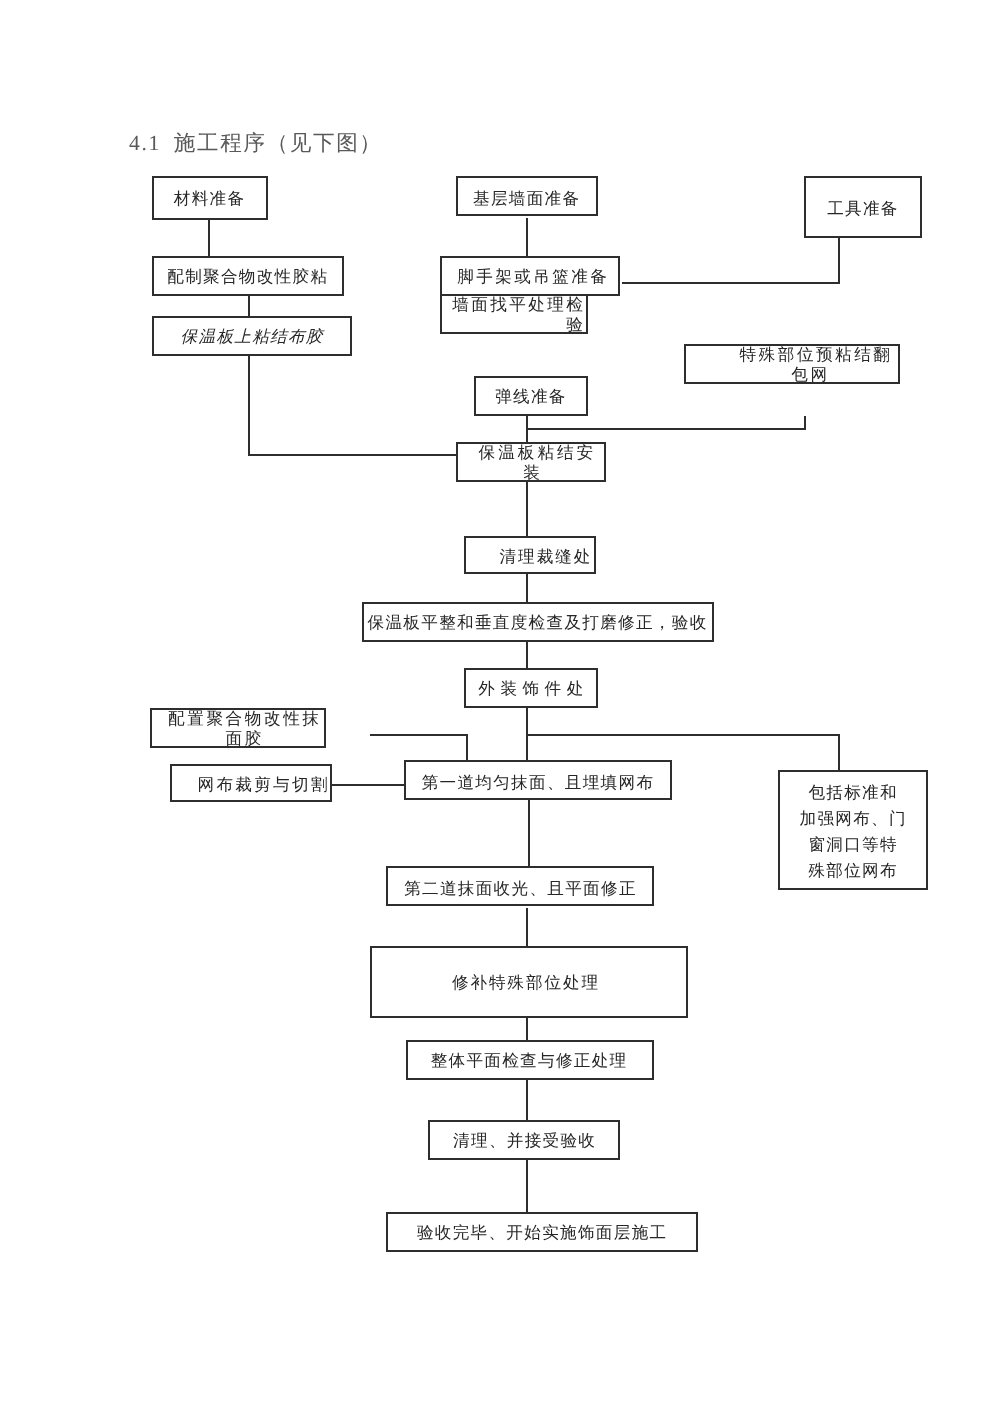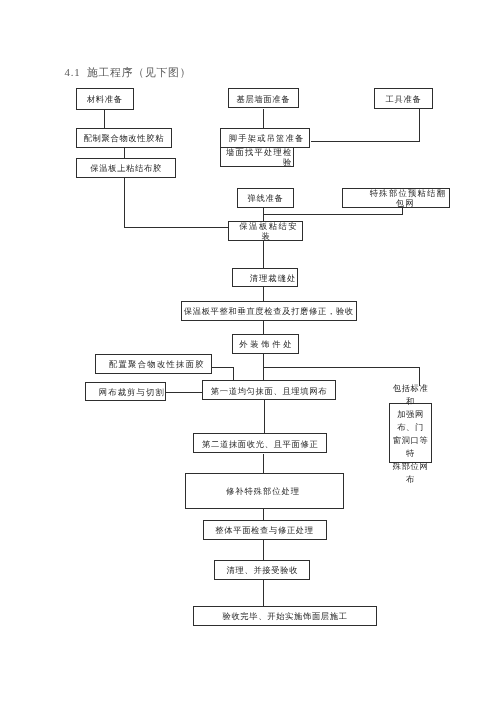--- a/index.html
+++ b/index.html
@@ -80,37 +80,37 @@
       <div class="ln" style="left: 419.3px; top: 367.2px; width: 1px; height: 18.4px;"></div>
       <div class="ln" style="left: 263.5px; top: 400.4px; width: 1px; height: 33.4px;"></div>
       <div class="ln" style="left: 262.8px; top: 453.5px; width: 1px; height: 20.3px;"></div>
       <div class="ln" style="left: 262.9px; top: 493.3px; width: 1px; height: 26.8px;"></div>
       <div class="ln" style="left: 262.8px; top: 539.7px; width: 1px; height: 20.5px;"></div>
       <div class="ln" style="left: 262.8px; top: 579.7px; width: 1px; height: 26.7px;"></div>
     </div>
   <div id="nodes">
       <div class="node" style="left: 76px; top: 88.2px; width: 57.6px; height: 22px;">材料准备</div>
       <div class="node" style="left: 75.9px; top: 128px; width: 96px; height: 20.4px;">配制聚合物改性胶粘</div>
-      <div class="node" style="left: 75.9px; top: 158.2px; width: 100.4px; height: 20.2px;">保温板上粘结布胶</div>
+      <div class="node" style="left: 75.9px; top: 158.2px; width: 100.4px; height: 20.2px; font-style: italic;">保温板上粘结布胶</div>
       <div class="node" style="left: 227.6px; top: 88.4px; width: 71.5px; height: 20.1px;">基层墙面准备</div>
-      <div class="node" style="left: 374px; top: 88px; width: 59px; height: 21px;">工具准备</div>
+      <div class="node" style="left: 402px; top: 88px; width: 59px; height: 31px;">工具准备</div>
       <div class="node" style="left: 219.6px; top: 128.2px; width: 90.9px; height: 20.1px; letter-spacing: 1.2px; padding-left: 1.2px; text-indent: 2px;">脚手架或吊篮准备</div>
       <div class="node" style="left: 219.6px; top: 147px; width: 74px; height: 20.2px; letter-spacing: 1.2px; padding-left: 1.2px; text-indent: 2px; text-align: right;">墙面找平处理检验</div>
       <div class="node" style="left: 237px; top: 187.7px; width: 57px; height: 20.5px;">弹线准备</div>
-      <div class="node" style="left: 341.6px; top: 188px; width: 108.2px; height: 20.2px; letter-spacing: 1.25px; padding-left: 19px; text-indent: 5.6px;">特殊部位预粘结翻包网</div>
+      <div class="node" style="left: 341.6px; top: 172px; width: 108.2px; height: 20.2px; letter-spacing: 1.25px; padding-left: 19px; text-indent: 5.6px;">特殊部位预粘结翻包网</div>
       <div class="node" style="left: 228.3px; top: 221px; width: 74.9px; height: 20px; letter-spacing: 1.5px; padding-left: 1.5px; text-indent: 4.4px;">保温板粘结安装</div>
       <div class="node" style="left: 232.1px; top: 267.5px; width: 66.2px; height: 19.9px; letter-spacing: 1px; padding-left: 14px; text-indent: 1.6px;">清理裁缝处</div>
       <div class="node" style="left: 180.6px; top: 300.5px; width: 176.4px; height: 20px;">保温板平整和垂直度检查及打磨修正，验收</div>
       <div class="node" style="left: 232.2px; top: 334px; width: 66.4px; height: 20.3px; letter-spacing: 2.75px; padding-left: 2.75px;">外装饰件处</div>
-      <div class="node" style="left: 75.4px; top: 353.9px; width: 117px; height: 20.1px; letter-spacing: 1.3px; padding-left: 6px; margin-left: 20px;">配置聚合物改性抹面胶</div>
+      <div class="node" style="left: 75.4px; top: 353.9px; width: 88px; height: 20.1px; letter-spacing: 1.3px; padding-left: 6px;">配置聚合物改性抹面胶</div>
       <div class="node" style="left: 84.6px; top: 381.8px; width: 81.5px; height: 19.7px; letter-spacing: 1.15px; padding-left: 17px; text-indent: -4px;">网布裁剪与切割</div>
       <div class="node" style="left: 202.4px; top: 380.3px; width: 133.2px; height: 20.1px;">第一道均匀抹面、且埋填网布</div>
-      <div class="node" style="left: 389.1px; top: 385.1px; width: 43px; height: 59.5px; line-height: 13px; margin-top: 18px;">包括标准和
+      <div class="node" style="left: 389.1px; top: 385.1px; width: 75px; height: 59.5px; line-height: 13px;">包括标准和
 加强网布、门
 窗洞口等特
 殊部位网布</div>
       <div class="node" style="left: 193.3px; top: 433.3px; width: 133.9px; height: 20.2px;">第二道抹面收光、且平面修正</div>
       <div class="node" style="left: 185.1px; top: 473.3px; width: 158.8px; height: 36px; letter-spacing: 0.95px; padding-left: 0.95px; text-indent: -4px;">修补特殊部位处理</div>
       <div class="node" style="left: 202.5px; top: 519.6px; width: 124.1px; height: 20.1px;">整体平面检查与修正处理</div>
       <div class="node" style="left: 214.4px; top: 559.7px; width: 95.9px; height: 20px;">清理、并接受验收</div>
-      <div class="node" style="left: 193.1px; top: 605.9px; width: 184px; height: 20.1px;">验收完毕、开始实施饰面层施工</div>
+      <div class="node" style="left: 193.1px; top: 605.9px; width: 156px; height: 20.1px;">验收完毕、开始实施饰面层施工</div>
     </div>
 </div>
 
 </body></html>

